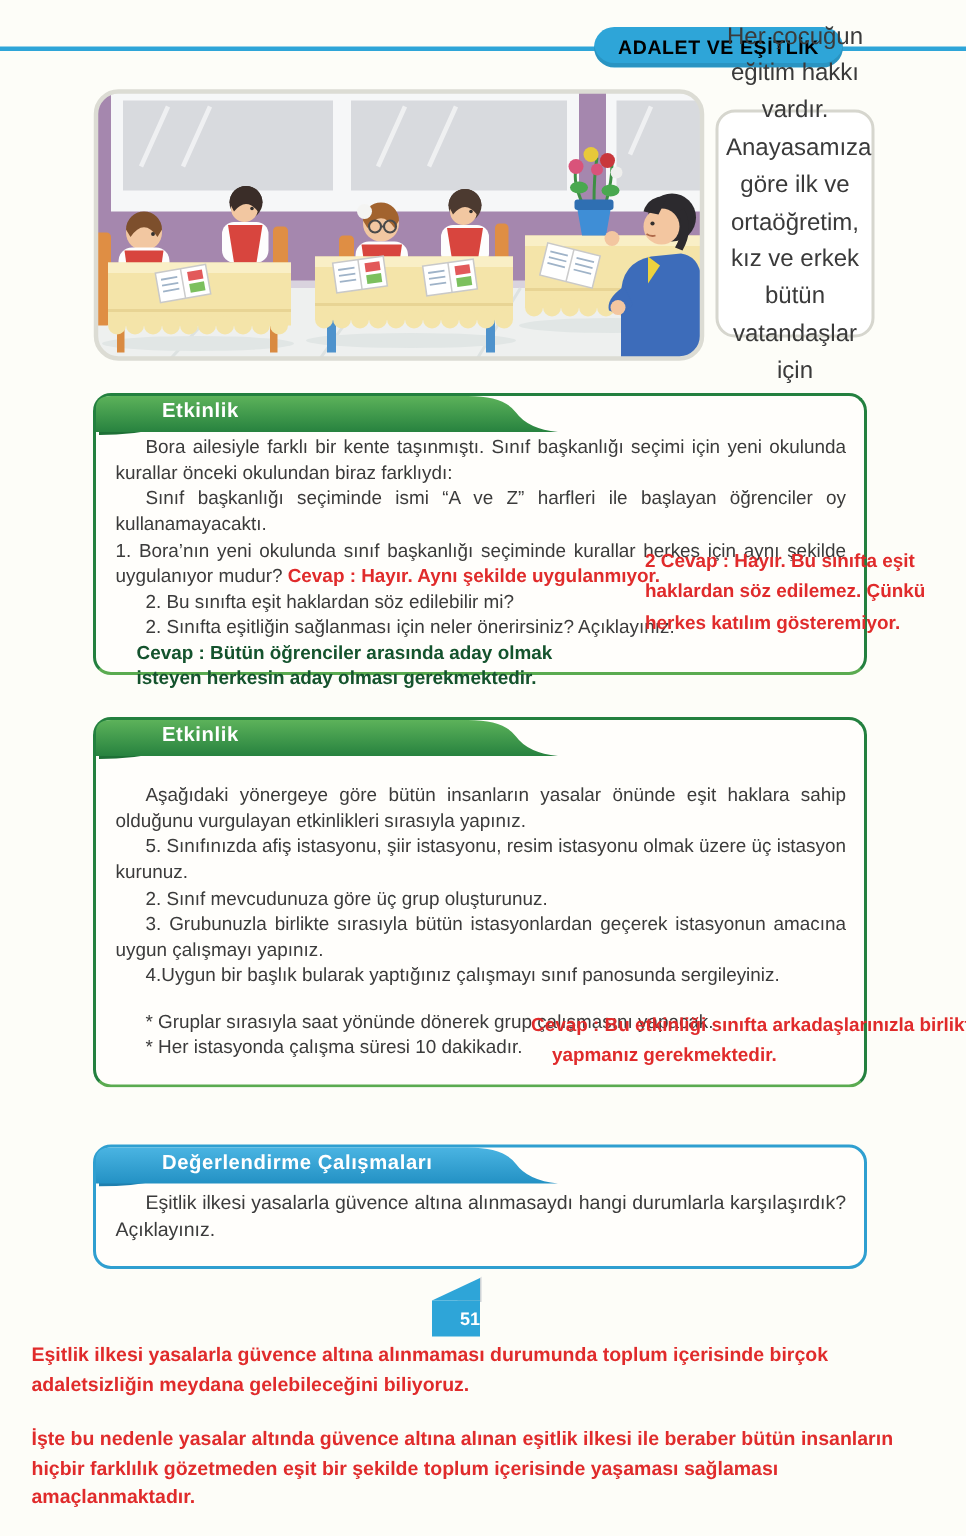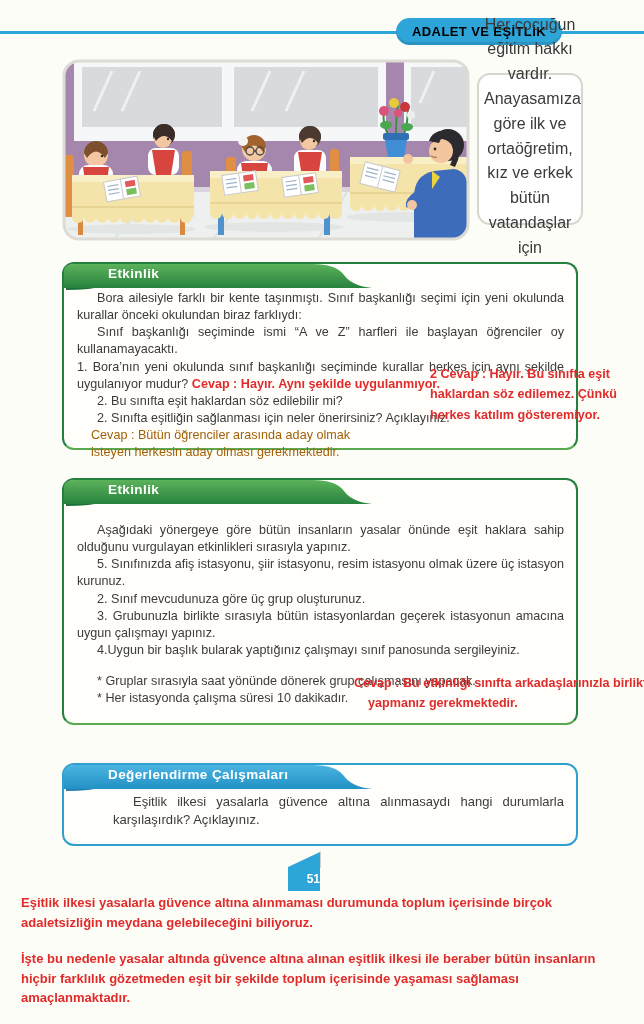--- a/index.html
+++ b/index.html
@@ -43,26 +43,26 @@
 
   .tab { position:absolute; top:-2px; left:-2px; width:330px; height:28px; }
   .tab svg { position:absolute; left:0; top:0; }
   .tab-label {
     position:absolute; left:46px; top:4px; color:#fff;
     font-size:13.5px; font-weight:bold; letter-spacing:.4px;
   }
 
   .box-content { position:relative; padding:26px 12px 6px 13px; font-size:12.6px; line-height:1.36; }
   .box2 .box-content { padding-top:42px; }
-  .box3 .box-content { padding-top:28px; font-size:13px;margin-left:36px; }
+  .box3 .box-content { padding-top:28px; font-size:13px; }
   .box-content p { margin:0; }
   .indent { text-indent:20px; }
   .just { text-align:justify; }
   .red { color:#e02b2b; font-weight:bold; }
-  .answer-block { padding-left:14px; color:#a16207; font-weight:normal; }
+  .answer-block { padding-left:14px; color:#14532d; font-weight:bold; }
   .notes { margin-top:14px !important; }
 
   .side-answer {
     position:absolute; color:#e02b2b; font-weight:bold;
     font-size:12.6px; line-height:1.62; white-space:nowrap; z-index:5;
   }
   .box1 .side-answer { left:366px; top:100px; }
   .box2 .side-answer { left:290px; top:193px; }
   .side-answer .cont { padding-left:14px; }
 

